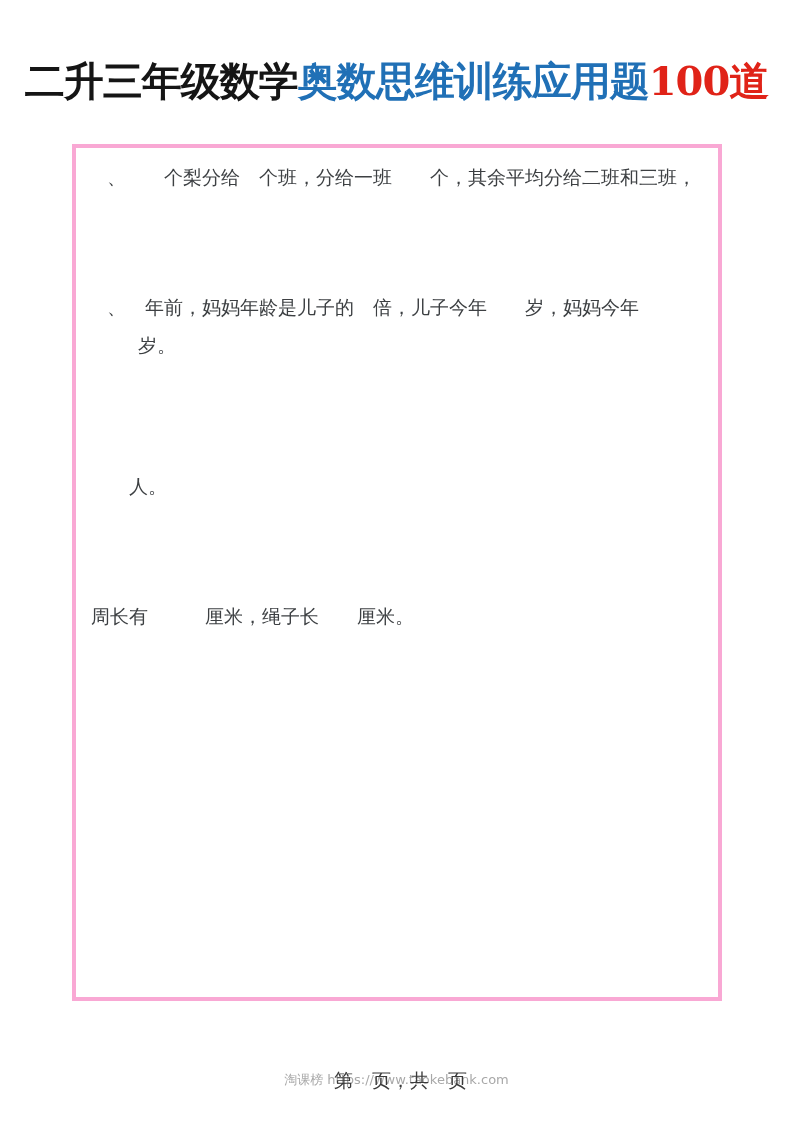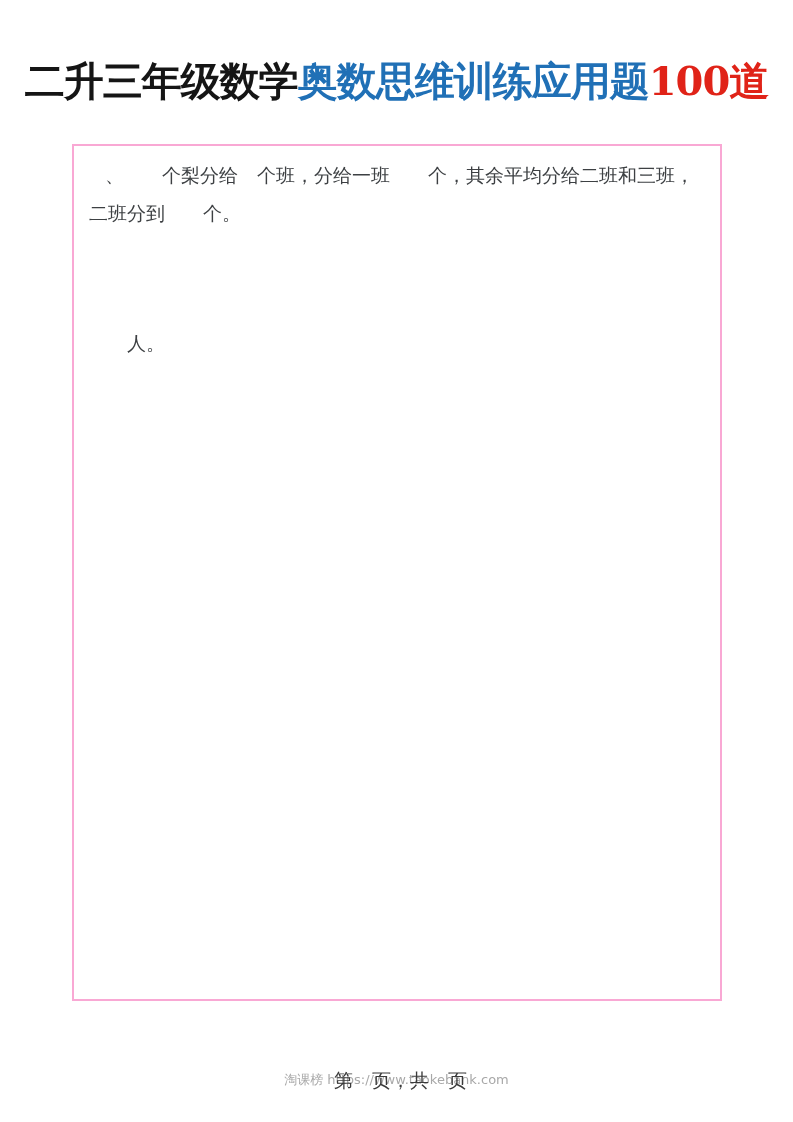--- a/index.html
+++ b/index.html
@@ -25,21 +25,21 @@
   }
   .t-black { color: #151515; }
   .t-blue  { color: #2070b6; }
   .t-red   { color: #e02318; }
 
   
   .content-box {
     position: absolute;
     left: 72px; top: 144px;
     width: 650px; height: 857px;
-    border: 2px solid #f9a8d4;
+    border: 4px solid #f9a8d4;
     background: #ffffff;
     padding: 10px 8px 0 15px;
   }
   .question { }
   .q1, .q3 { margin-bottom: 92px; }
   .q2, .q4 { margin-bottom: 103px; }
   .line {
     font-size: 19px;
     line-height: 38px;
     color: #3d4043;
@@ -76,28 +76,32 @@
 </style>
 </head>
 <body>
 
 <h1 class="title"><span class="t-black">二升三年级数学</span><span class="t-blue">奥数思维训练应用题</span><span class="t-red">100道</span></h1>
 
 <div class="content-box">
 
   <div class="question q1">
     <div class="line ln-first">、　　个梨分给　个班，分给一班　　个，其余平均分给二班和三班，</div>
-    <div class="line">二班分到　　个。</div>
   </div>
 
+  <div class="question q2">
+    <div class="line ln-first">、　年前，妈妈年龄是儿子的　倍，儿子今年　　岁，妈妈今年</div>
+    <div class="line ln-tail-lg">岁。</div>
+  </div>
 
   <div class="question q3">
     <div class="line ln-tail-sm">人。</div>
   </div>
 
 
   <div class="question q5">
+    <div class="line">周长有　　　厘米，绳子长　　厘米。</div>
   </div>
 
 </div>
 
 <div class="footer-watermark">淘课榜 https://www.taokebank.com</div>
 <div class="footer-page">第　页，共　页</div>
 
 </body></html>

